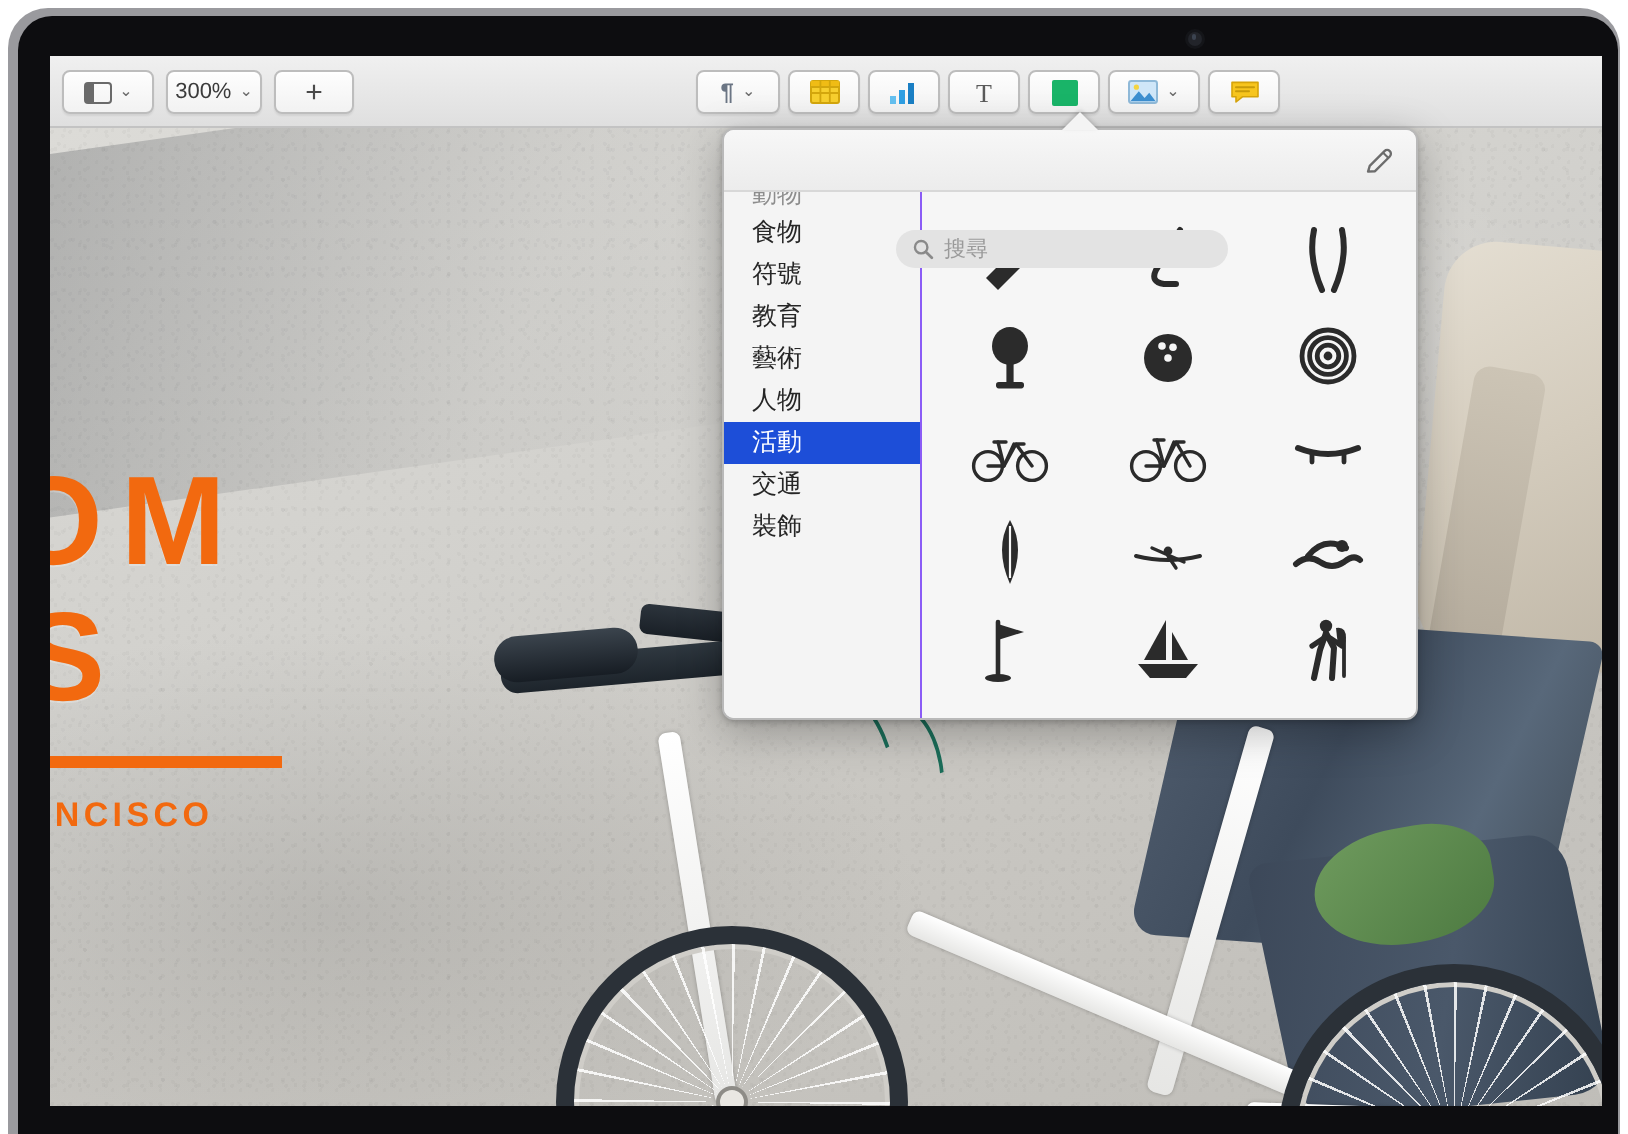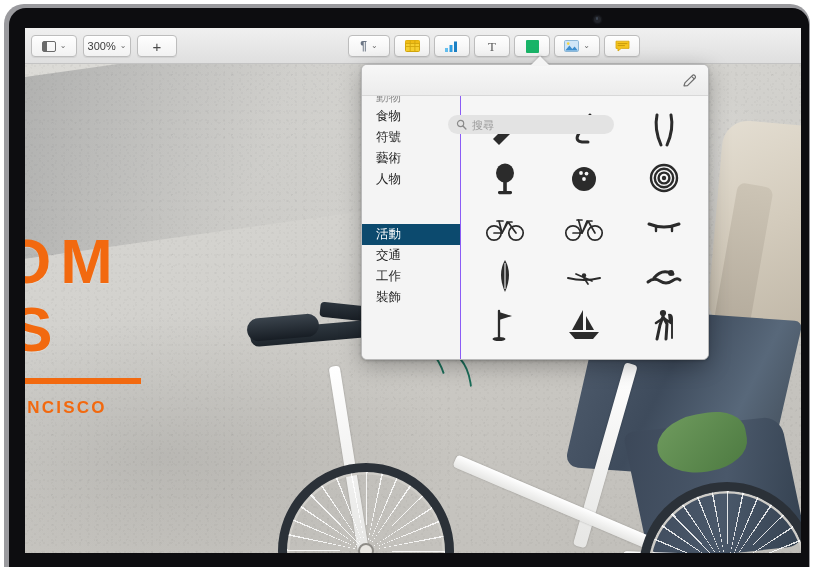--- a/index.html
+++ b/index.html
@@ -419,21 +419,21 @@
     height: 21px;
     display: flex;
     align-items: center;
     padding-left: 14px;
     font-size: 12.5px;
     color: #262626;
     cursor: default;
     user-select: none;
   }
   .cat.clipped { height: 10px; overflow: hidden; align-items: flex-end; color: #8d8d8d; }
-  .cat.selected { background: #0c4a6e; color: #ffffff; margin-top: 34px; }
+  .cat.selected { background: #1d4ed8; color: #ffffff; }
 
   #glyph-grid {
     flex: 1;
     background: #f6f6f6;
     display: grid;
     grid-template-columns: repeat(3, 1fr);
     grid-auto-rows: 49px;
     align-content: start;
     padding: 8px 4px 0 4px;
     overflow: hidden;
@@ -587,33 +587,33 @@
             <div class="cat clipped">
               <span>動物</span>
             </div>
             <div class="cat">
               <span>食物</span>
             </div>
             <div class="cat">
               <span>符號</span>
             </div>
             <div class="cat">
+              <span>教育</span>
+            </div>
+            <div class="cat">
               <span>藝術</span>
             </div>
             <div class="cat">
               <span>人物</span>
             </div>
             <div class="cat selected">
               <span>活動</span>
             </div>
             <div class="cat">
               <span>交通</span>
-            </div>
-            <div class="cat">
-              <span>工作</span>
             </div>
             <div class="cat">
               <span>裝飾</span>
             </div>
           </div>
         <div id="glyph-grid">
             <div class="glyph-cell">
               <svg width="40" height="40" viewBox="0 0 40 40">
                 <path d="M8 30 L20 18 L26 24 L14 36 Z" fill="#2b2b2b"></path>
                 <path d="M20 18 L30 8" stroke="#2b2b2b" stroke-width="3" stroke-linecap="round"></path>

